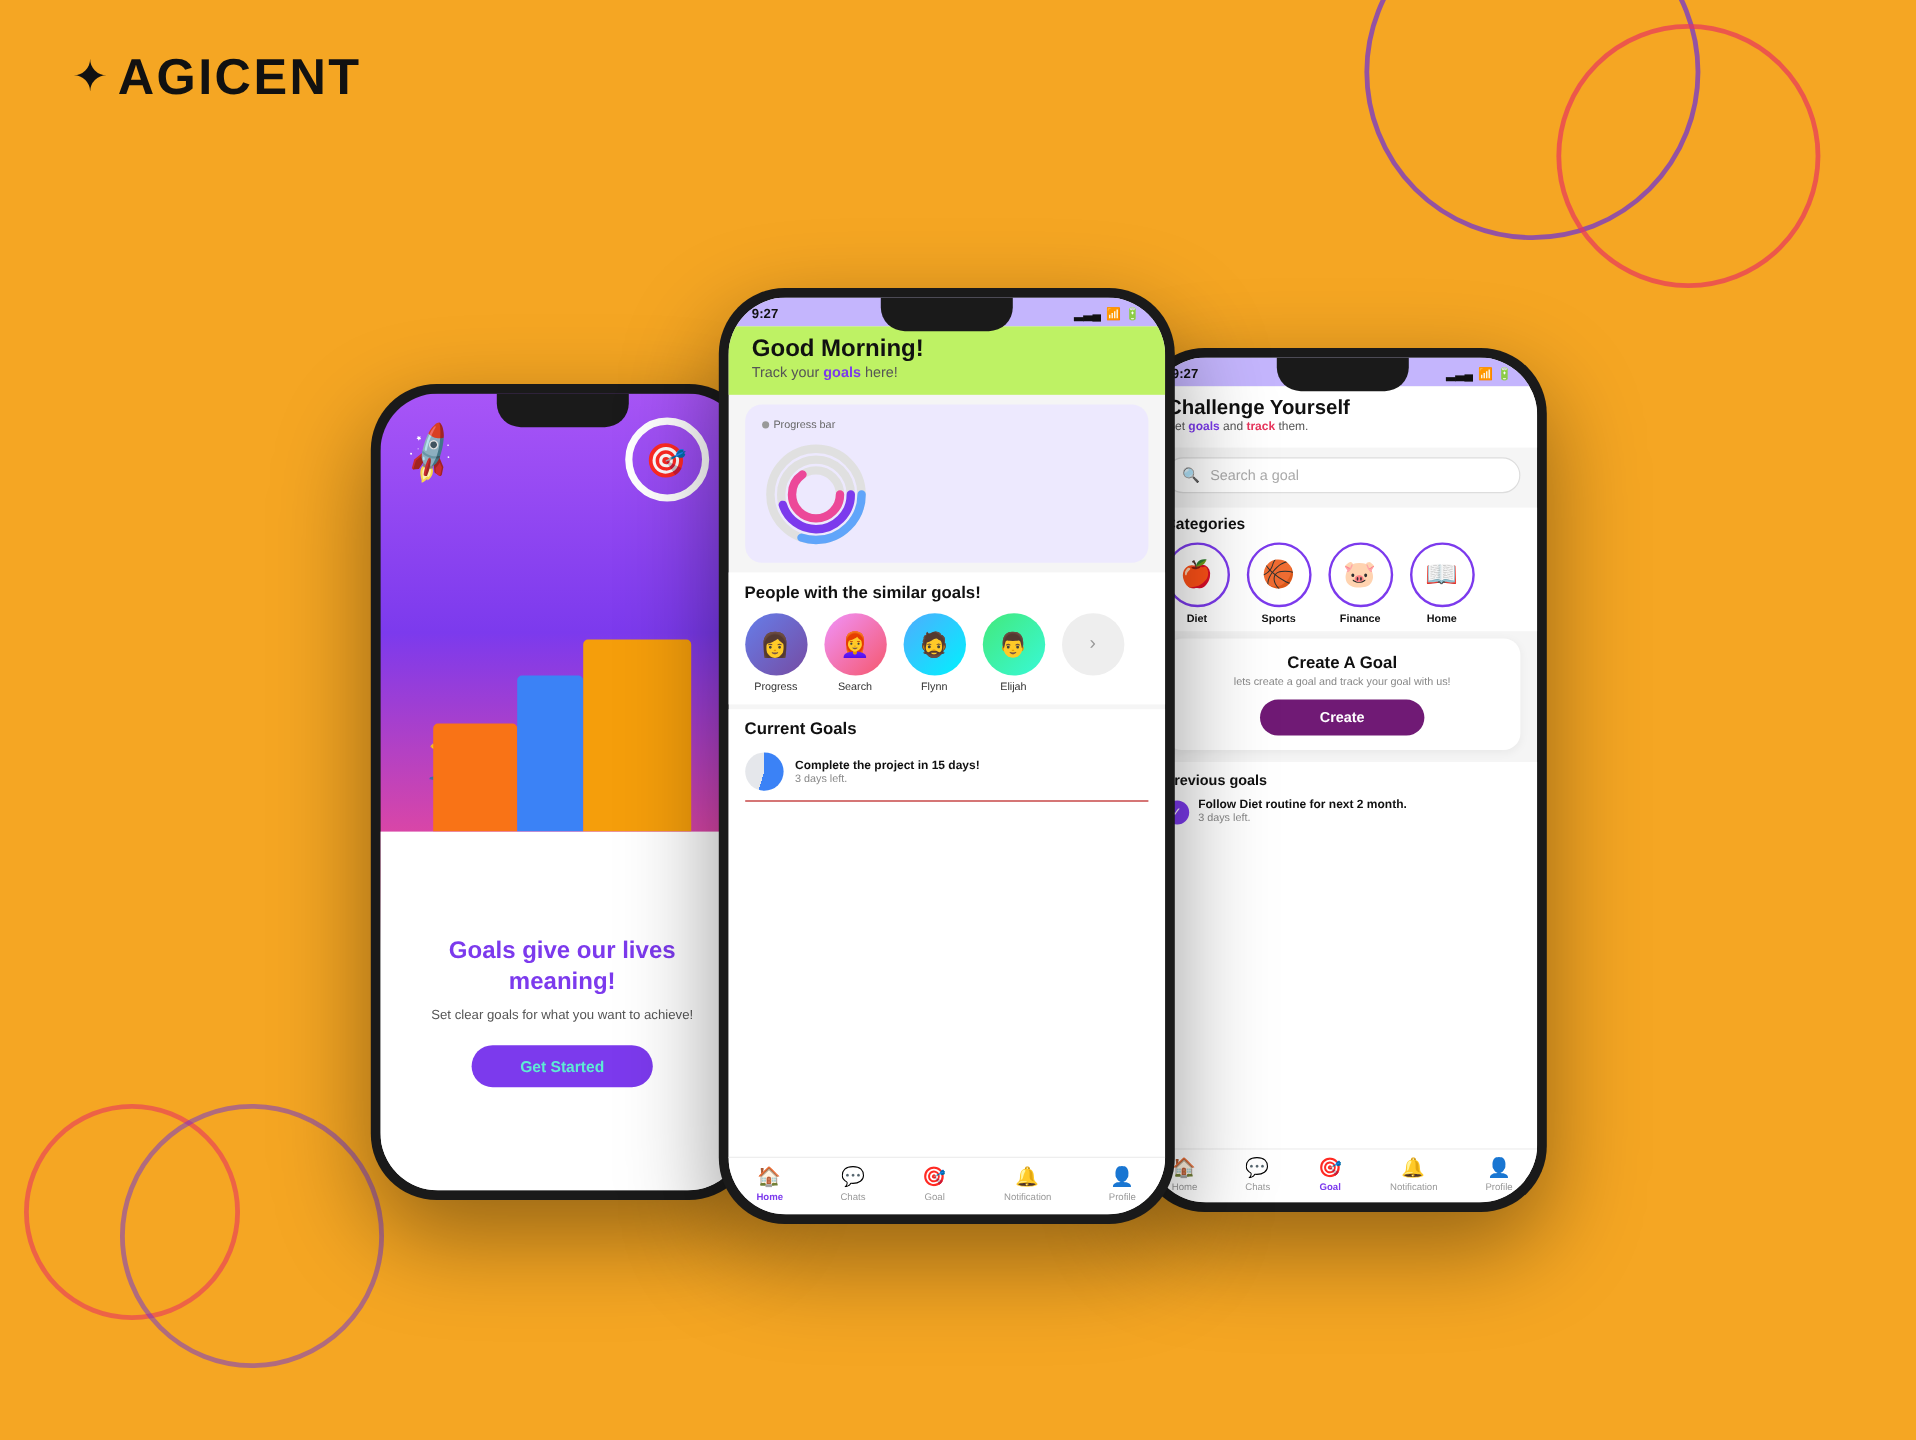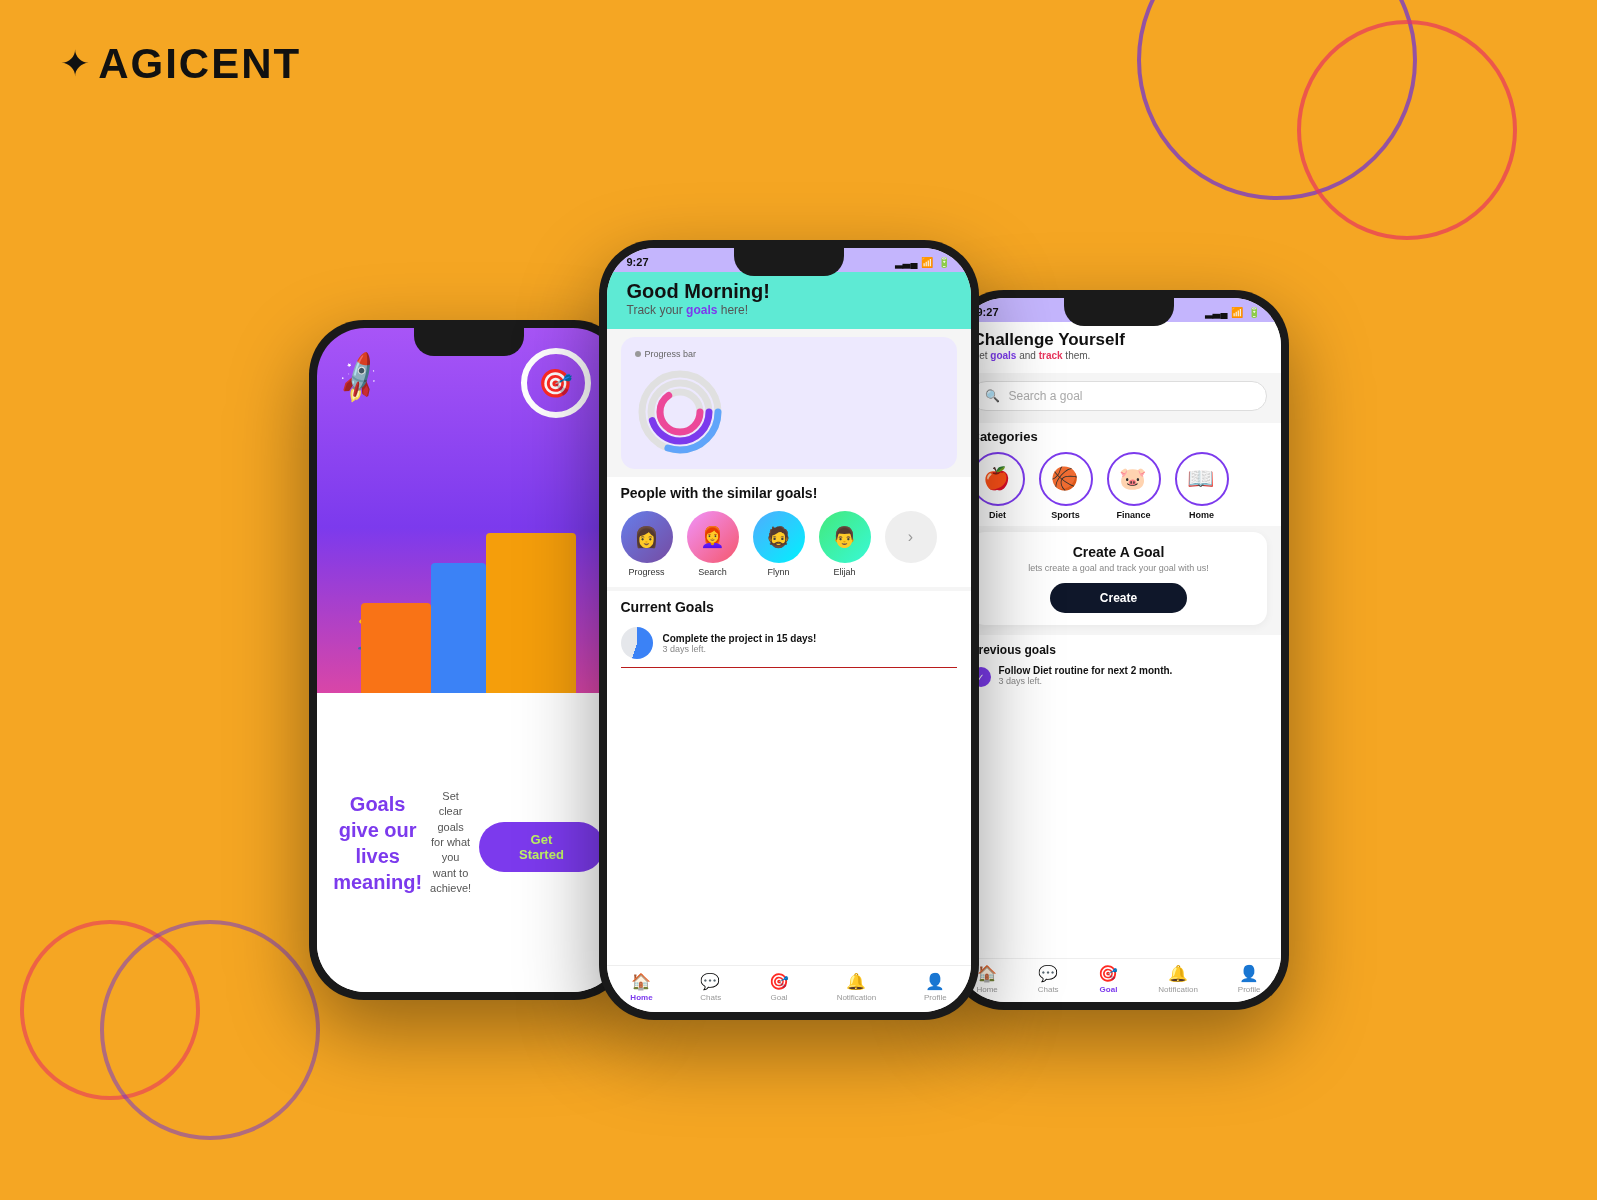--- a/index.html
+++ b/index.html
@@ -171,21 +171,21 @@
     .runner {
       position: absolute;
       bottom: 40px;
       left: 30px;
       font-size: 40px;
     }
     .left-screen-content {
       background: #fff;
       flex: 1;
       display: flex;
-      flex-direction: row;
+      flex-direction: column;
       align-items: center;
       justify-content: center;
       padding: 15px 20px;
       gap: 8px;
     }
     .left-headline {
       font-size: 20px;
       font-weight: 700;
       color: #111;
       text-align: center;
@@ -193,21 +193,21 @@
     }
     .left-headline span { color: #7C3AED; }
     .left-subtext {
       font-size: 11px;
       color: #555;
       text-align: center;
       line-height: 1.4;
     }
     .get-started-btn {
       background: #7C3AED;
-      color: #bef264;
+      color: #5eead4;
       border: none;
       border-radius: 25px;
       padding: 10px 40px;
       font-size: 13px;
       font-weight: 600;
       margin-top: 8px;
       cursor: pointer;
     }
 
     
@@ -225,21 +225,21 @@
       align-items: center;
       padding: 8px 20px 4px;
       font-size: 11px;
       font-weight: 600;
       color: #111;
       background: #c4b5fd;
     }
     .status-icons { display: flex; gap: 4px; align-items: center; font-size: 10px; }
 
     .center-header {
-      background: #5eead4;
+      background: #bef264;
       padding: 8px 20px 12px;
     }
     .center-header h2 { font-size: 20px; font-weight: 700; color: #111; }
     .center-header p { font-size: 12px; color: #555; }
     .center-header p span { color: #7C3AED; font-weight: 700; }
 
     .progress-card {
       background: #EDE9FE;
       margin: 8px 14px;
       border-radius: 14px;
@@ -343,21 +343,21 @@
       background: #fff;
       margin: 6px 14px;
       border-radius: 14px;
       padding: 12px;
       text-align: center;
       box-shadow: 0 2px 8px rgba(0,0,0,0.05);
     }
     .create-goal-title { font-size: 14px; font-weight: 800; color: #111; margin-bottom: 3px; }
     .create-goal-sub { font-size: 9px; color: #888; margin-bottom: 10px; }
     .create-btn {
-      background: #0f172a;
+      background: #701a75;
       color: #fff;
       border: none;
       border-radius: 25px;
       padding: 8px 50px;
       font-size: 12px;
       font-weight: 700;
       cursor: pointer;
     }
 
     .prev-goals-section { background: #fff; padding: 8px 14px; margin-top: 4px; flex: 1; }

